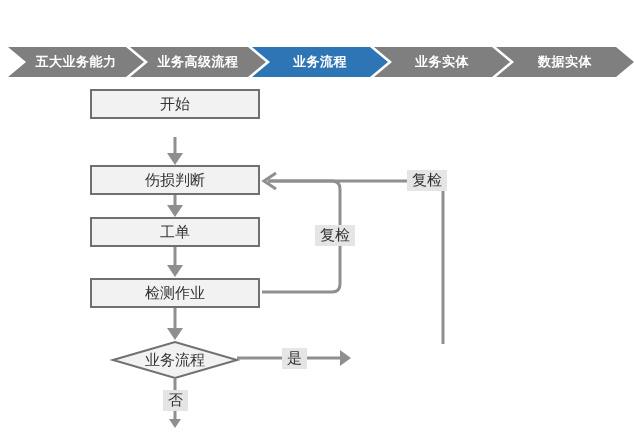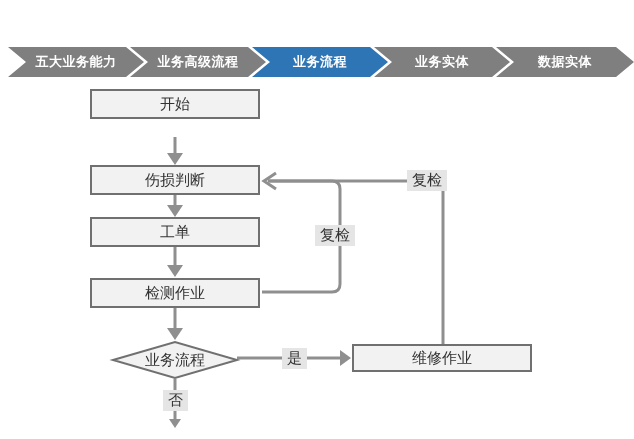--- a/index.html
+++ b/index.html
@@ -98,21 +98,20 @@
     <polyline class="open-arrow" points="276,139 264,147 276,155"></polyline>
 
     <polygon class="diamond" points="113,326 175,308 237,326 175,344"></polygon>
   </svg>
 
   <div id="node-start" class="box">开始</div>
   <div id="node-plan" class="box">伤损判断</div>
   <div id="node-order" class="box">工单</div>
   <div id="node-inspect" class="box">检测作业</div>
   <div id="node-decision-label">业务流程</div>
-  <div id="node-repair" class="box">维修作业</div>
 
   <div id="label-recheck-inner" class="edge-label">复检</div>
   <div id="label-recheck-outer" class="edge-label">复检</div>
   <div id="label-yes" class="edge-label">是</div>
   <div id="label-no" class="edge-label">否</div>
 
   <div id="bottom-rule"></div>
 </div>
 
 </body></html>

